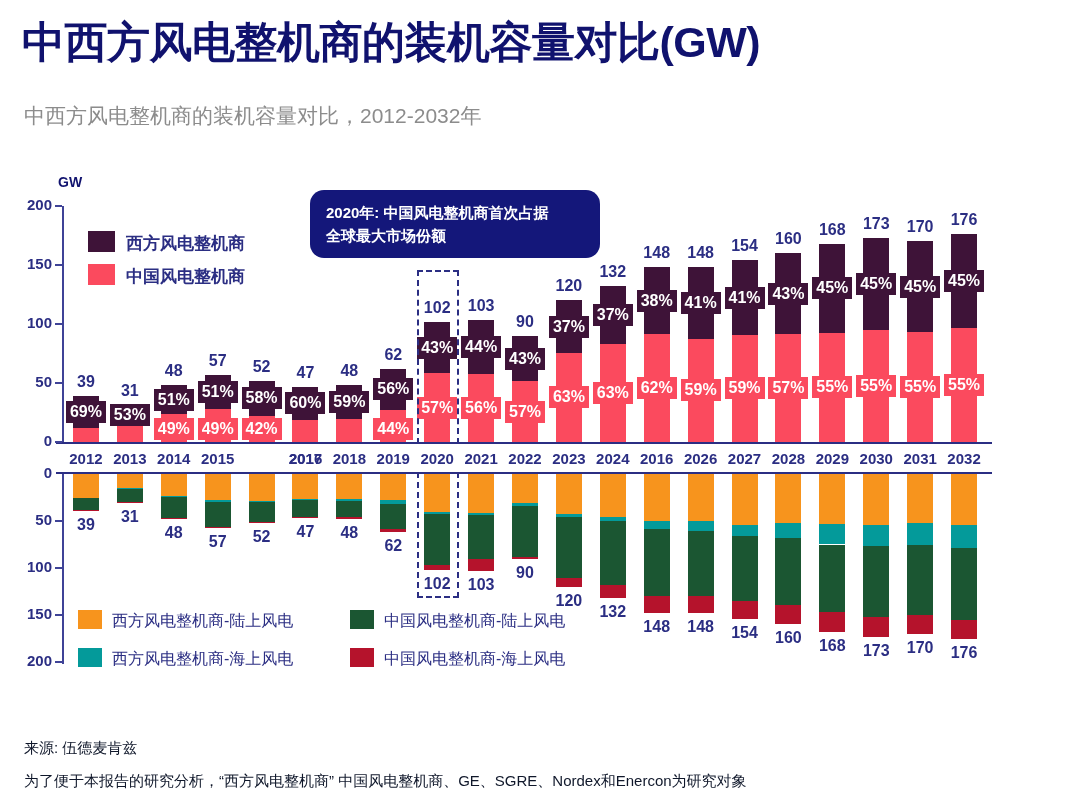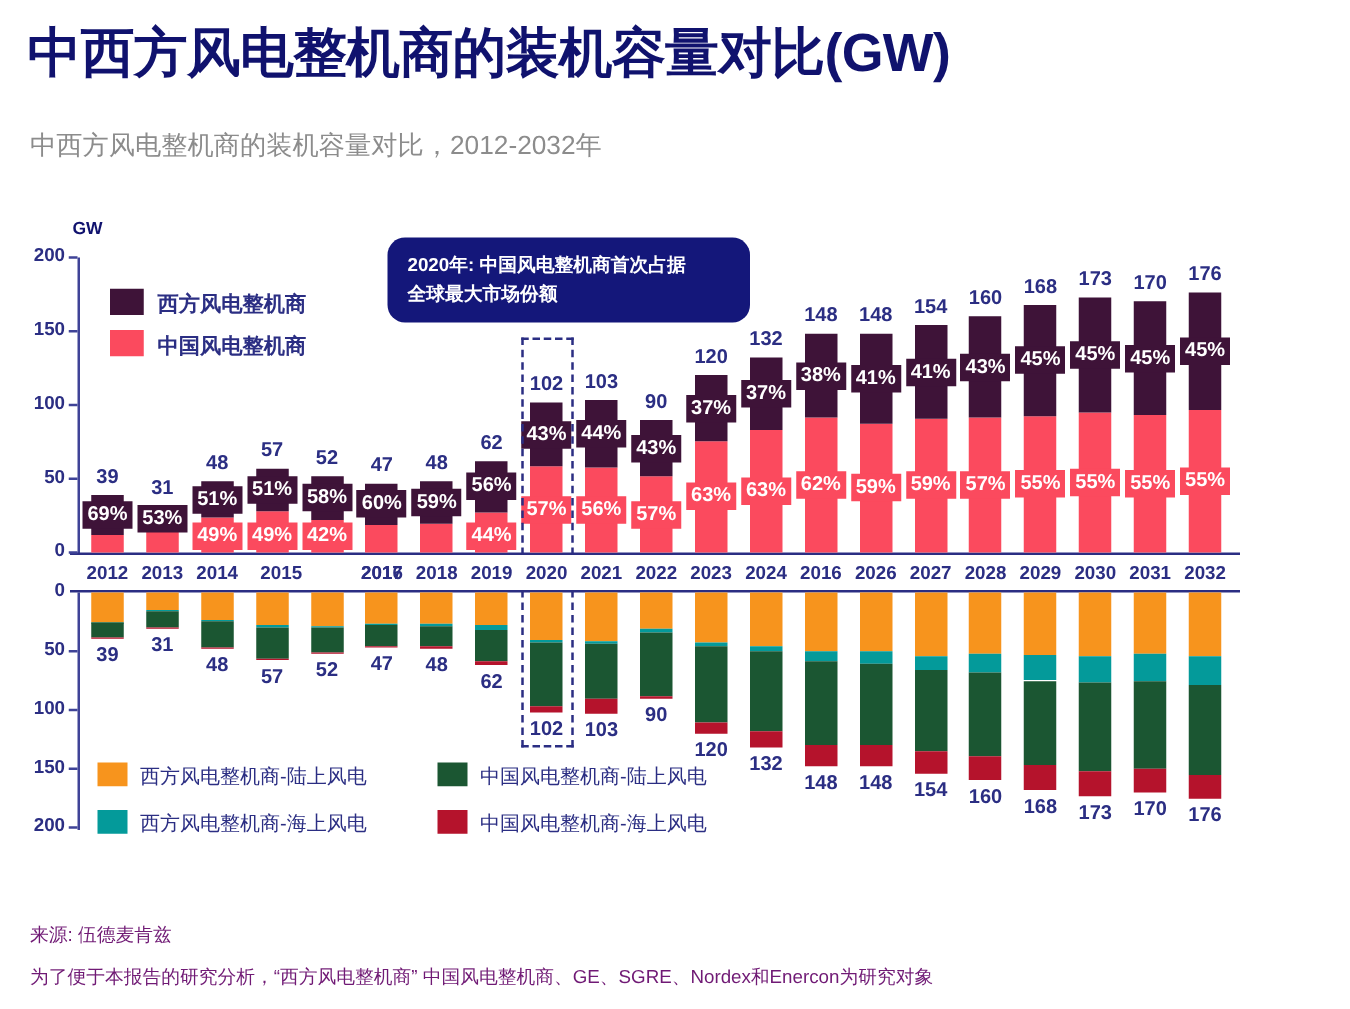--- a/index.html
+++ b/index.html
@@ -182,21 +182,21 @@
   
   .dashbox {
     position: absolute;
     border: 2px dashed #2B2E83;
   }
 
   
   .footer-line {
     position: absolute;
     font-size: 15px;
-    color: #701a75;
+    color: #0f172a;
     white-space: nowrap;
   }
 </style>
 </head>
 <body>
 
 <div id="title">中西方风电整机商的装机容量对比(GW)</div>
 <div id="subtitle">中西方风电整机商的装机容量对比，2012-2032年</div>
 
 <div id="chart-area">
@@ -310,21 +310,21 @@
     <div class="pct-dark" style="left: 900.143px; width: 40px; top: 275.535px;">45%</div>
     <div class="pct-pink" style="left: 900.143px; width: 40px; top: 375.835px;">55%</div>
     <div class="bar-top-pink" style="left: 951.048px; width: 26px; top: 327.776px; height: 114.224px;"></div>
     <div class="bar-top-dark" style="left: 951.048px; width: 26px; top: 234.32px; height: 93.456px;"></div>
     <div class="total-label" style="left: 940.048px; width: 48px; top: 211.32px;">176</div>
     <div class="pct-dark" style="left: 944.048px; width: 40px; top: 270.048px;">45%</div>
     <div class="pct-pink" style="left: 944.048px; width: 40px; top: 373.888px;">55%</div>
     <div class="xlabel" style="left: 61.9524px; width: 48px; top: 450px;">2012</div>
     <div class="xlabel" style="left: 105.857px; width: 48px; top: 450px;">2013</div>
     <div class="xlabel" style="left: 149.762px; width: 48px; top: 450px;">2014</div>
-    <div class="xlabel" style="left: 193.667px; width: 48px; top: 450px; text-align: right;">2015</div>
+    <div class="xlabel" style="left: 193.667px; width: 48px; top: 450px;">2015</div>
     <div class="xlabel" style="left: 237.571px; width: 48px; top: 450px; margin-left: 44px;">2016</div>
     <div class="xlabel" style="left: 281.476px; width: 48px; top: 450px;">2017</div>
     <div class="xlabel" style="left: 325.381px; width: 48px; top: 450px;">2018</div>
     <div class="xlabel" style="left: 369.286px; width: 48px; top: 450px;">2019</div>
     <div class="xlabel" style="left: 413.19px; width: 48px; top: 450px;">2020</div>
     <div class="xlabel" style="left: 457.095px; width: 48px; top: 450px;">2021</div>
     <div class="xlabel" style="left: 501px; width: 48px; top: 450px;">2022</div>
     <div class="xlabel" style="left: 544.905px; width: 48px; top: 450px;">2023</div>
     <div class="xlabel" style="left: 588.81px; width: 48px; top: 450px;">2024</div>
     <div class="xlabel" style="left: 632.714px; width: 48px; top: 450px;">2016</div>

